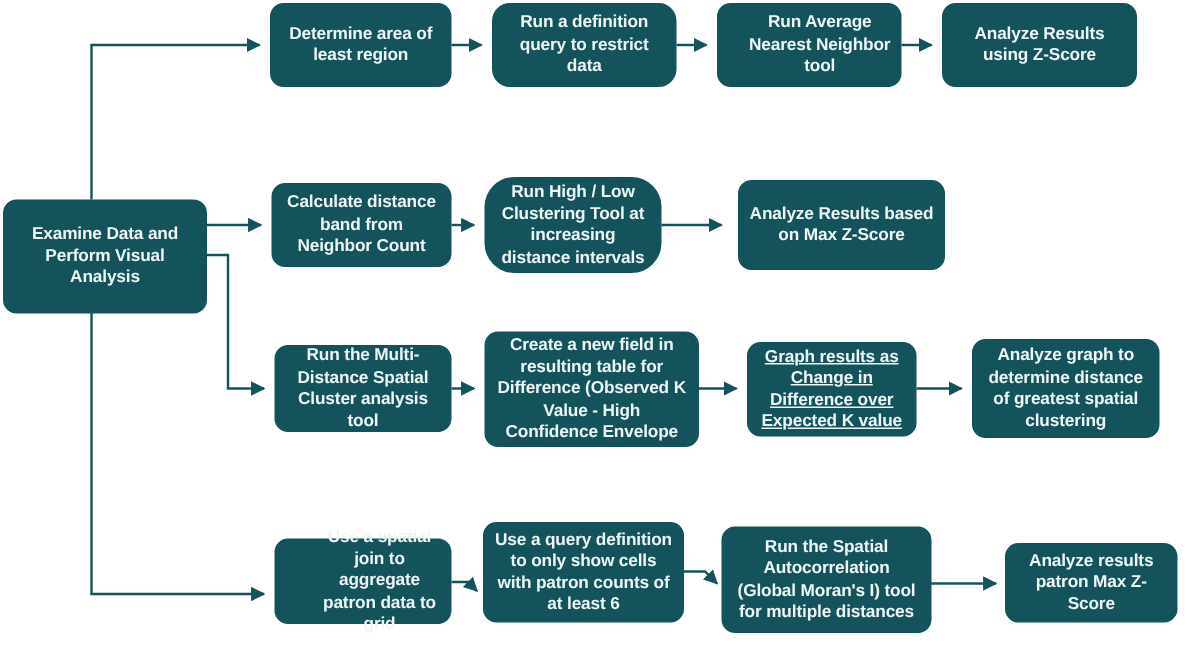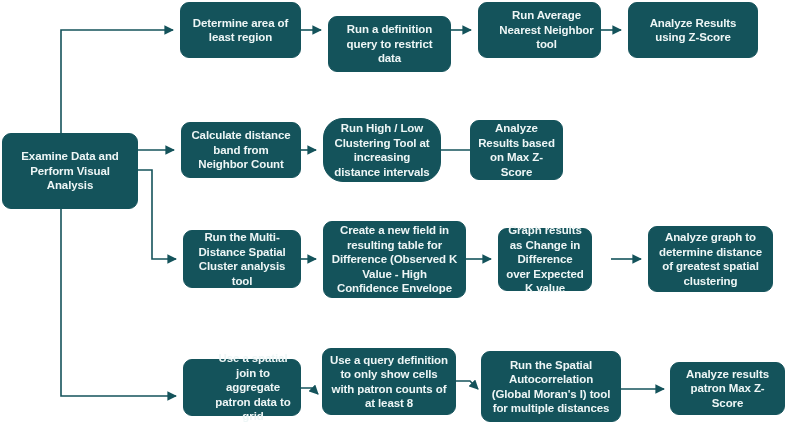--- a/index.html
+++ b/index.html
@@ -81,58 +81,58 @@
     </g>
   </svg>
 
   <div class="node" style="left:2px; top:133px; width:136px; height:76px;">
     <span>Examine Data and Perform Visual Analysis</span>
   </div>
 
   <div class="node" style="left:180px; top:2px; width:121px; height:56px;">
     <span>Determine area of least region</span>
   </div>
-  <div class="node" style="left:328px; top:16px; width:123px; height:56px;">
+  <div class="node" style="left:328px; top:2px; width:123px; height:56px;border-radius:12px;">
     <span>Run a definition query to restrict data</span>
   </div>
   <div class="node" style="left:478px; top:2px; width:123px; height:56px;padding-left:20px;">
     <span>Run Average Nearest Neighbor tool</span>
   </div>
   <div class="node" style="left:628px; top:2px; width:130px; height:56px;">
     <span>Analyze Results using Z-Score</span>
   </div>
 
   <div class="node" style="left:181px; top:122px; width:120px; height:56px;">
     <span>Calculate distance band from Neighbor Count</span>
   </div>
   <div class="node" style="left:323px; top:118px; width:118px; height:64px;border-radius:20px;">
     <span>Run High / Low Clustering Tool at increasing distance intervals</span>
   </div>
-  <div class="node" style="left:470px; top:120px; width:93px; height:60px;">
+  <div class="node" style="left:492px; top:120px; width:138px; height:60px;">
     <span>Analyze Results based on Max Z-Score</span>
   </div>
 
   <div class="node" style="left:183px; top:230px; width:118px; height:58px;">
     <span>Run the Multi-Distance Spatial Cluster analysis tool</span>
   </div>
   <div class="node" style="left:323px; top:221px; width:143px; height:77px;">
     <span>Create a new field in resulting table for Difference (Observed K Value - High Confidence Envelope</span>
   </div>
-  <div class="node" style="left:498px; top:228px; width:94px; height:63px;">
+  <div class="node" style="left:498px; top:228px; width:113px; height:63px;text-decoration:underline;">
     <span>Graph results as Change in Difference over Expected K value</span>
   </div>
   <div class="node" style="left:648px; top:226px; width:125px; height:66px;align-items:center;">
     <span>Analyze graph to determine distance of greatest spatial clustering</span>
   </div>
 
   <div class="node" style="left:183px; top:359px; width:118px; height:57px;padding-left:28px;">
     <span>Use a spatial join to aggregate patron data to grid</span>
   </div>
   <div class="node" style="left:322px; top:348px; width:134px; height:67px;">
-    <span>Use a query definition to only show cells with patron counts of at least 8</span>
+    <span>Use a query definition to only show cells with patron counts of at least 6</span>
   </div>
   <div class="node" style="left:481px; top:351px; width:140px; height:71px;">
     <span>Run the Spatial Autocorrelation (Global Moran's I) tool for multiple distances</span>
   </div>
   <div class="node" style="left:670px; top:362px; width:115px; height:53px;">
     <span>Analyze results patron Max Z-Score</span>
   </div>
 
 </div>
 

